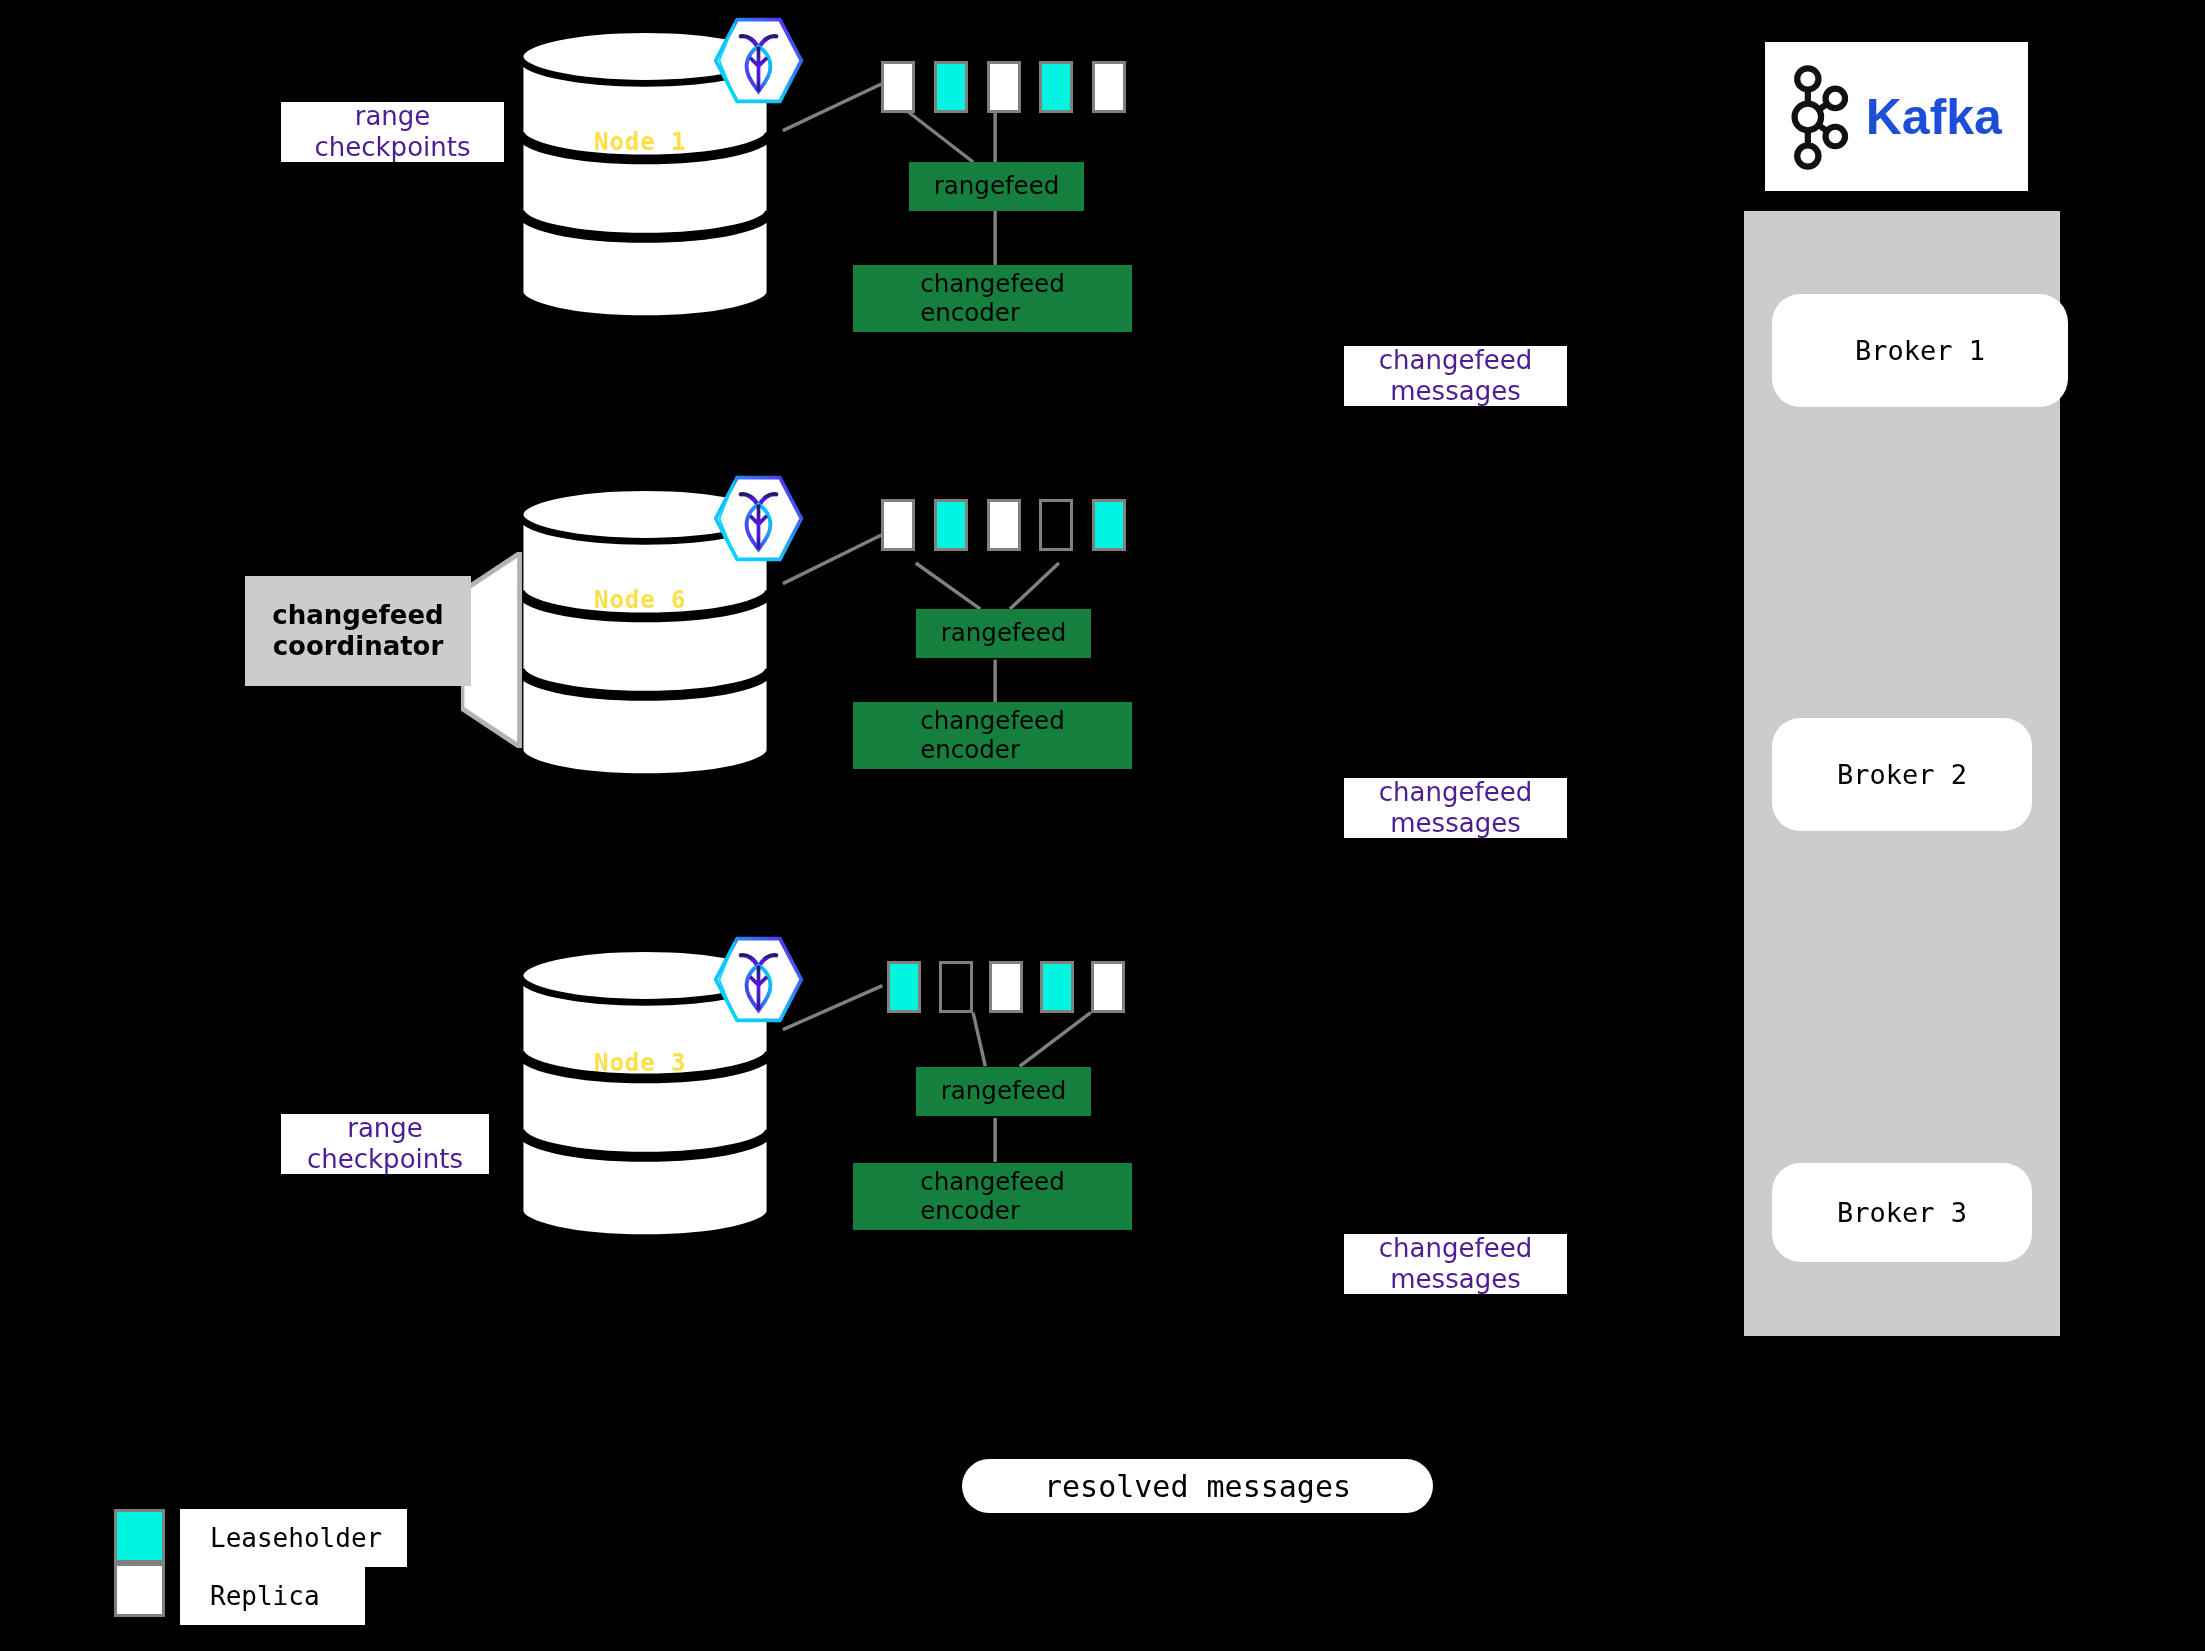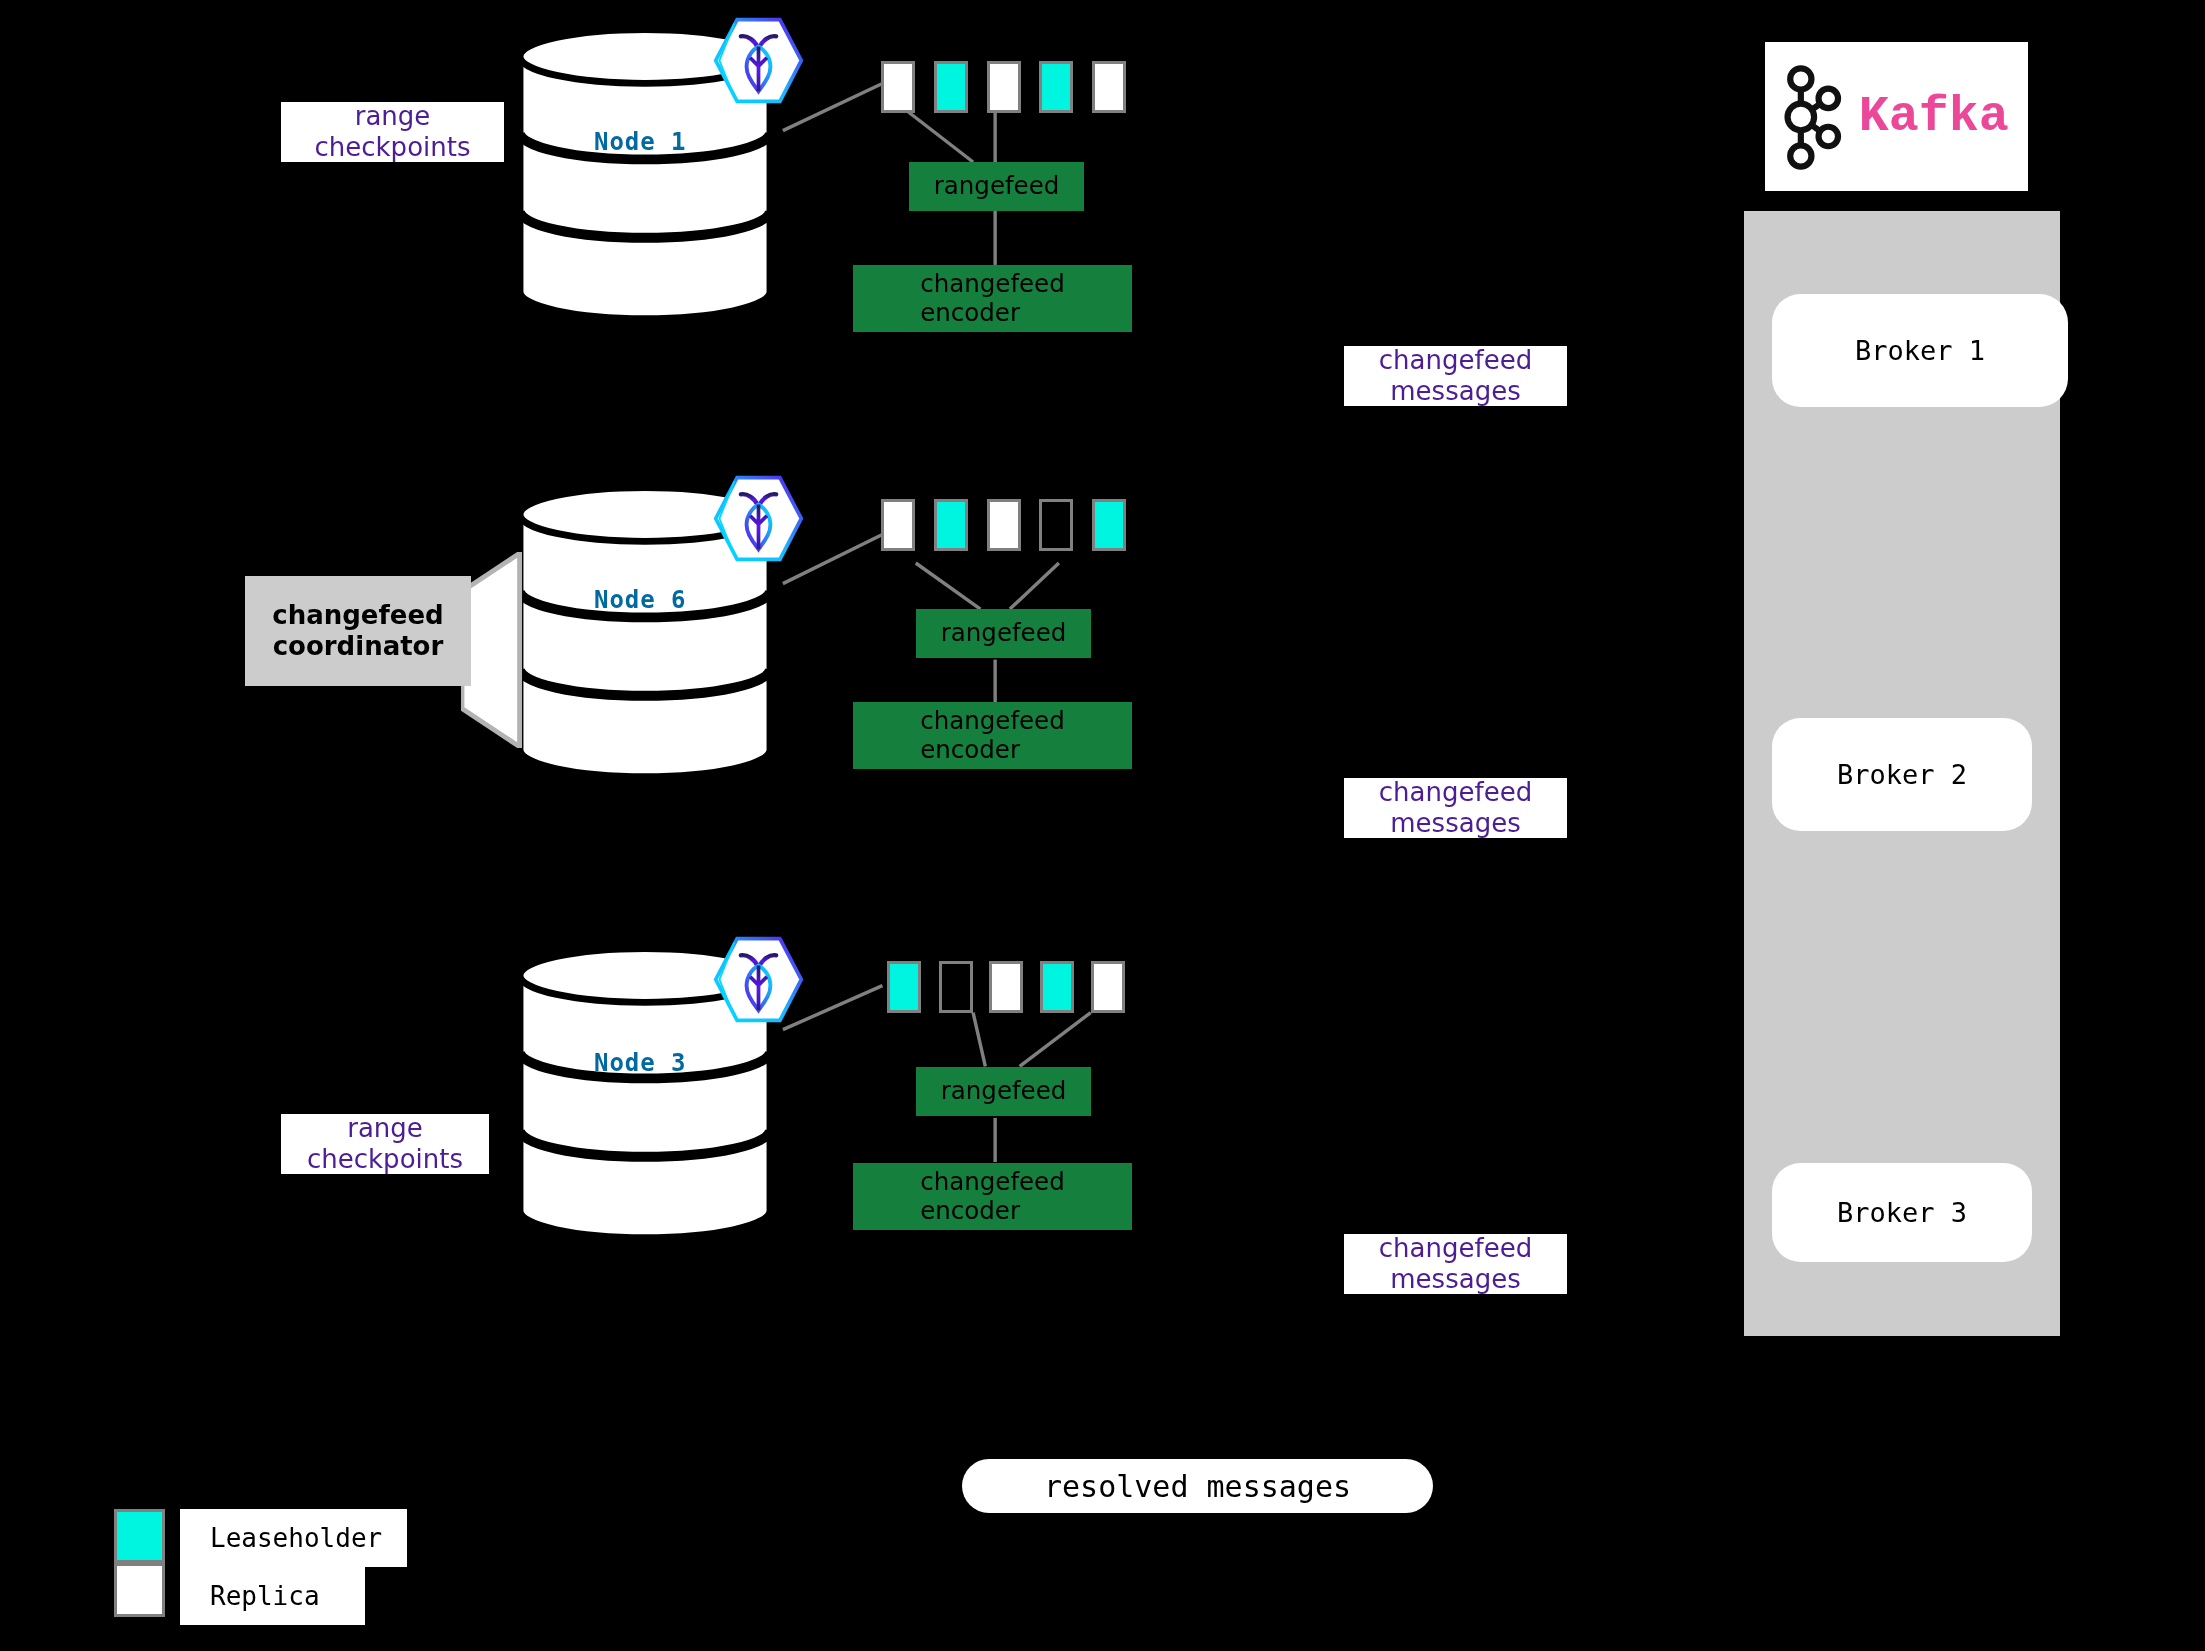--- a/index.html
+++ b/index.html
@@ -23,34 +23,34 @@
     position:absolute;background:#15803d;color:#000;
     font-family:"DejaVu Sans", sans-serif;
     display:flex;align-items:center;justify-content:center;
     line-height:1.15;box-sizing:border-box;white-space:pre-line;
   }
 
   
   .cyl{position:absolute;}
   .cyl svg{display:block;}
   .nodelabel{
-    position:absolute;color:#0369a1;font-weight:bold;
+    position:absolute;color:#fde047;font-weight:bold;
     font-family:"DejaVu Sans Mono", monospace;
     letter-spacing:.04em;white-space:nowrap;
   }
 
   
   .range{position:absolute;box-sizing:border-box;border:3.9px solid #808080;}
   .r-white{background:#ffffff;}
   .r-cyan{background:#00f5e1;}
   .r-empty{background:transparent;}
 
   
   .kafka-card{position:absolute;background:#fff;display:flex;align-items:center;justify-content:center;gap:12.7px;}
-  .kafka-word{font-family:Liberation Mono, monospace;font-weight:bold;color:#ec4899;}
+  .kafka-word{font-family:Liberation Sans, sans-serif;font-weight:bold;color:#1d4ed8;}
   .broker-wrap{position:absolute;background:#cccccc;}
   .broker{
     position:absolute;background:#ffffff;border-radius:28.4px;
     display:flex;align-items:center;justify-content:center;
     font-family:"DejaVu Sans Mono", monospace;color:#000;
   }
 
   
   .pill{
     position:absolute;background:#ffffff;border-radius:490px;

